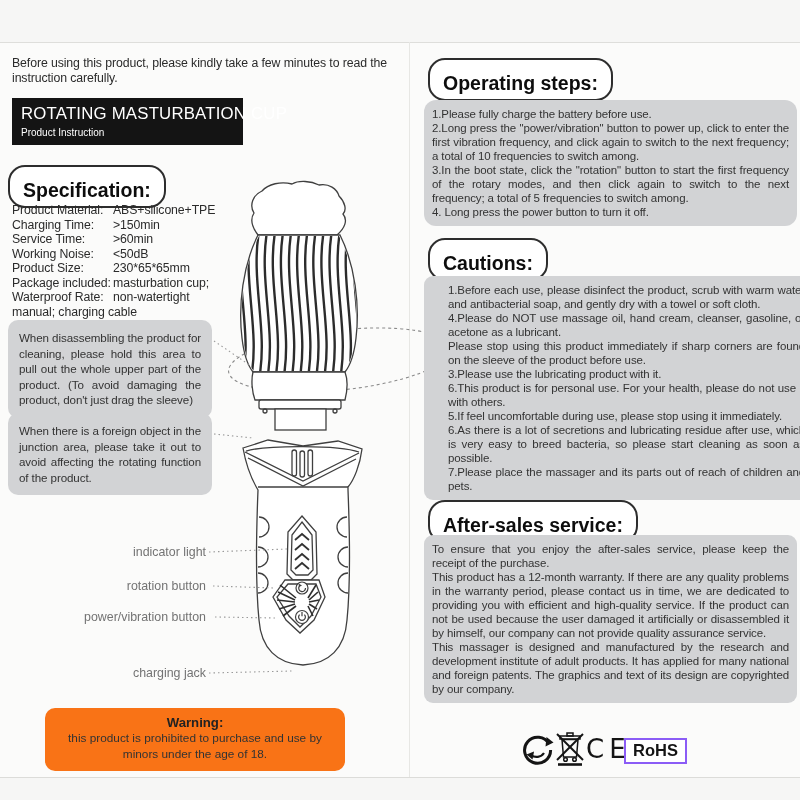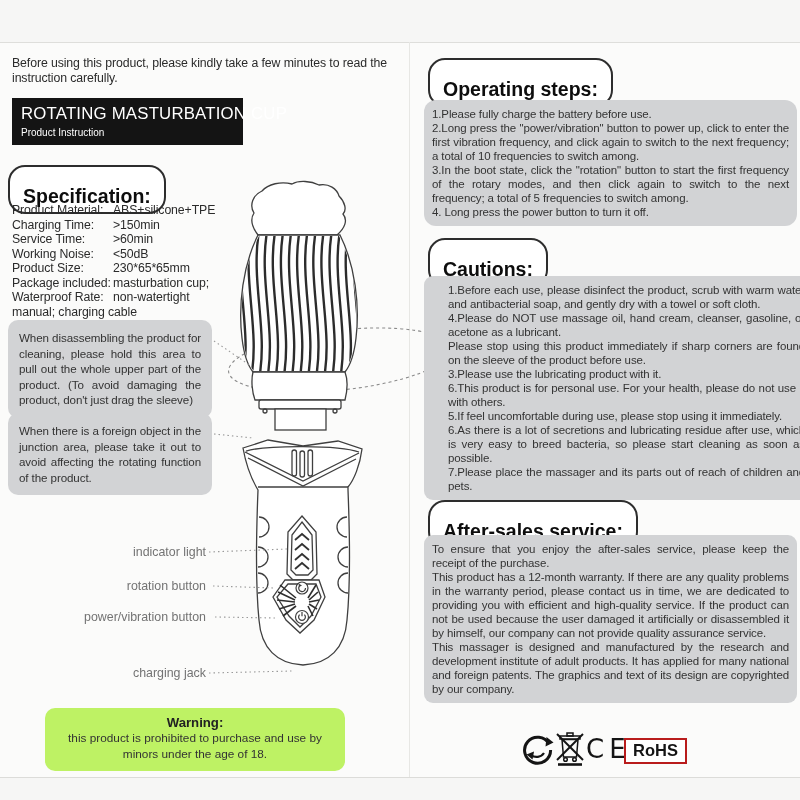--- a/index.html
+++ b/index.html
@@ -12,21 +12,21 @@
   .edge-bottom{position:absolute;left:0;top:777px;width:800px;height:23px;background:#f6f6f5;border-top:1px solid #dcdcd9;}
   .fold{position:absolute;left:409px;top:42px;width:1px;height:735px;background:#e7e7e4;}
 
   .intro{position:absolute;left:12px;top:56px;width:378px;font-size:12.3px;line-height:1.26;letter-spacing:-0.1px;}
 
   .title-box{position:absolute;left:12px;top:98px;width:213px;background:#141414;color:#ffffff;padding:6px 9px 7px;}
   .title-box .t1{font-size:16.8px;letter-spacing:0.2px;white-space:nowrap;}
   .title-box .t2{font-size:10px;margin-top:3px;}
 
   .pill{position:absolute;display:inline-block;border:2px solid #2d2d2d;border-radius:17px;
-        padding:18px 13px 4px;font-weight:bold;font-size:19.5px;color:#0d0d0d;background:#fff;white-space:nowrap;}
+        padding:12px 13px 4px;font-weight:bold;font-size:19.5px;color:#0d0d0d;background:#fff;white-space:nowrap;}
   #spec-pill{left:8px;top:165px;}
   #op-pill{left:428px;top:58px;}
   #caut-pill{left:428px;top:238px;}
   #after-pill{left:428px;top:500px;}
 
   .spec-list{position:absolute;left:12px;top:203px;width:250px;font-size:12.3px;line-height:1.18;letter-spacing:-0.1px;}
   .spec-row{display:flex;}
   .spec-label{min-width:101px;flex:none;white-space:nowrap;}
   .spec-value{white-space:nowrap;}
   .spec-tail{margin-top:0;}
@@ -35,35 +35,35 @@
         padding:10px 11px;font-size:11.6px;line-height:1.34;text-align:justify;letter-spacing:-0.1px;color:#333;}
   #note1{top:320px;}
   #note2{top:413px;}
 
   .dev-label{position:absolute;left:0;width:206px;text-align:right;font-size:12.4px;color:#737373;}
   #lbl-indicator{top:545px;}
   #lbl-rotation{top:579px;}
   #lbl-power{top:610px;}
   #lbl-charging{top:666px;}
 
-  .warning-box{position:absolute;left:45px;top:708px;width:284px;background:#bef264;border-radius:10px;
+  .warning-box{position:absolute;left:45px;top:708px;width:284px;background:#f97316;border-radius:10px;
         text-align:center;padding:6px 8px 8px;font-size:11.8px;line-height:1.32;color:#333;}
   .warning-box .wh{font-weight:bold;font-size:13.2px;color:#222;}
 
   .rbox{position:absolute;left:424px;width:357px;background:#d2d3d5;border-radius:9px;
         padding:7px 8px;font-size:11.5px;line-height:1.22;text-align:justify;letter-spacing:-0.12px;color:#333;}
   #op-box{top:100px;border-radius:12px;}
   #caut-box{top:276px;padding-left:24px;}
   #after-box{top:535px;}
   .rbox .ln{margin:0;}
 
   svg{display:block;}
   .cert{position:absolute;}
   #cert-ce{left:586px;top:734px;font-size:26px;letter-spacing:5px;color:#141414;font-family:"DejaVu Sans", sans-serif;}
-  #cert-rohs{left:624px;top:738px;border:2px solid #b91c1c;padding:1px 7px 2px;font-weight:bold;font-size:16.5px;color:#141414;background:#fff;}
+  #cert-rohs{left:624px;top:738px;border:2px solid #8b5cf6;padding:1px 7px 2px;font-weight:bold;font-size:16.5px;color:#141414;background:#fff;}
 
   .overlay{position:absolute;left:0;top:0;pointer-events:none;}
 </style>
 </head>
 <body>
 
 <div class="edge-top"></div>
 <div class="edge-bottom"></div>
 <div class="fold"></div>
 

